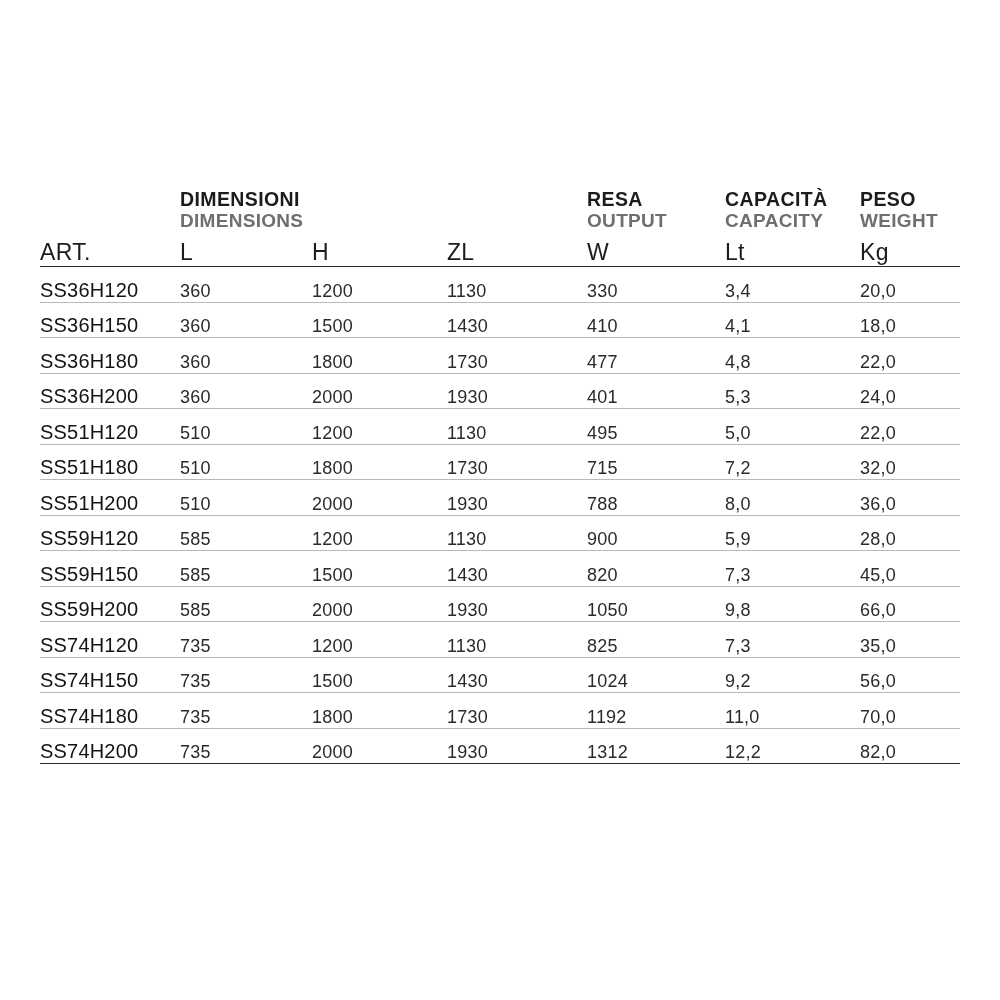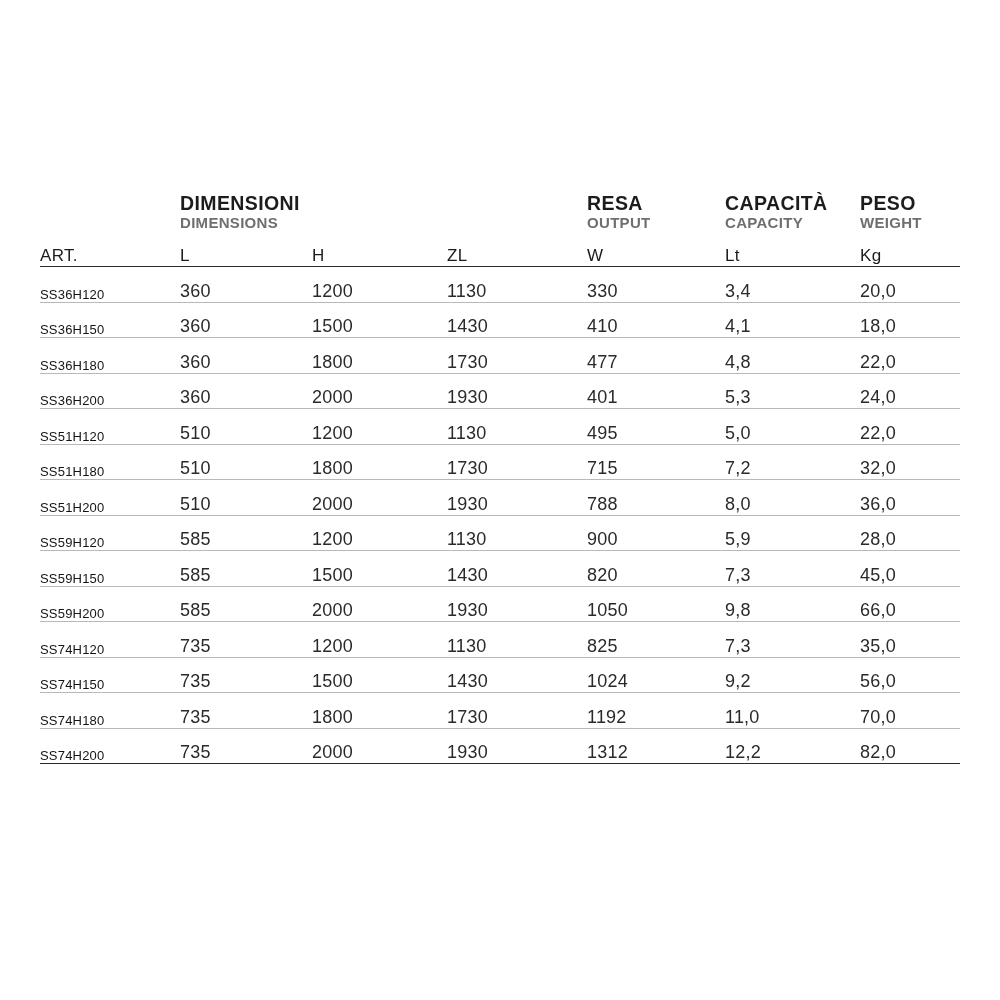--- a/index.html
+++ b/index.html
@@ -59,52 +59,52 @@
   }
   .grp-it {
     display: block;
     font-size: 19.5px;
     letter-spacing: 0.4px;
     color: #1c1c1c;
     white-space: nowrap;
   }
   .grp-en {
     display: block;
-    font-size: 15px;
+    font-size: 19px;
     letter-spacing: 0.3px;
     color: #6f6f6f;
     margin-top: 2px;
     white-space: nowrap;
   }
 
   
   .sub-row th {
     height: 36px;
     font-weight: normal;
-    font-size: 17px;
+    font-size: 23px;
     letter-spacing: 0.3px;
     padding-bottom: 7px;
     border-bottom: 1.6px solid #2b2b2b;
     color: #1c1c1c;
   }
 
   
   tbody tr td {
     height: 34.5px;
     font-size: 18px;
     letter-spacing: 0.2px;
     border-bottom: 1px solid #b9b9b9;
     color: #1c1c1c;
     padding-bottom: 2px;
   }
   tbody tr:last-child td {
     border-bottom: 1.6px solid #2b2b2b;
   }
   td.art {
-    font-size: 13px;
+    font-size: 20px;
     color: #141414;
     letter-spacing: 0.2px;
   }
   td.num {
     color: #2a2a2a;
   }
 </style>
 </head>
 <body>
 

